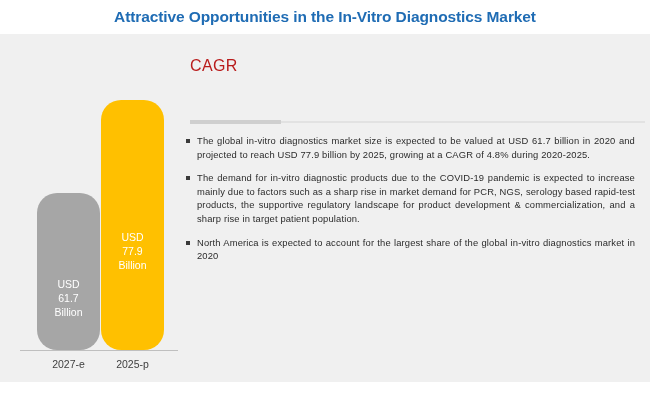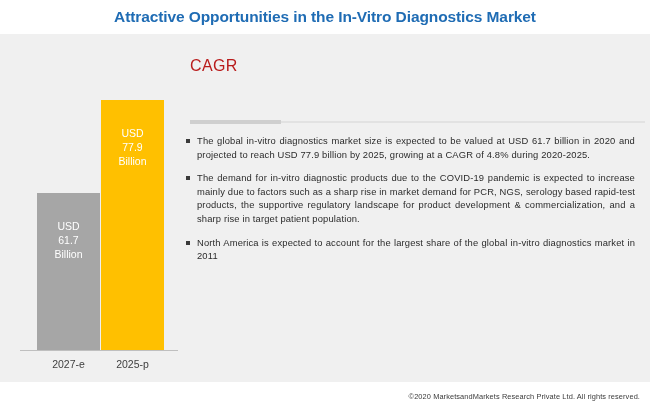--- a/index.html
+++ b/index.html
@@ -68,21 +68,23 @@
     display: flex;
     flex-direction: column;
     justify-content: flex-end;
   }
   #bar-col-0 { left: 17px; }
   #bar-col-1 { left: 81px; }
   .bar {
     width: 100%;
     position: relative;
     display: flex;
+    align-items: center;
     justify-content: center;
+    border-radius: 20px;
   }
   #bar-0 { background: #a6a6a6; }
   #bar-1 { background: #ffc000; }
   .bar-label {
     color: #ffffff;
     font-size: 10.5px;
     line-height: 14px;
     text-align: center;
     white-space: pre-line;
     position: relative;
@@ -265,26 +267,23 @@
         </div>
 
         <div class="bullet-item">
           <span class="bullet-marker"></span>
           <span class="bullet-text">The demand for in-vitro diagnostic products due to the COVID-19 pandemic is expected to increase mainly due to factors such as a sharp rise in market demand for PCR, NGS, serology based rapid-test products, the supportive regulatory landscape for product development &amp; commercialization, and a sharp rise in target patient population.</span>
         </div>
 
 
         <div class="bullet-item">
           <span class="bullet-marker"></span>
-          <span class="bullet-text">North America is expected to account for the largest share of the global in-vitro diagnostics market in 2011</span>
+          <span class="bullet-text">North America is expected to account for the largest share of the global in-vitro diagnostics market in 2020</span>
         </div>
 
       </div>
 
     </div>
 
   </div>
 
-  <div id="footer-bar">
-    <div id="footer-text">©2020 MarketsandMarkets Research Private Ltd. All rights reserved.</div>
-  </div>
 
 </div>
 
 </body></html>

